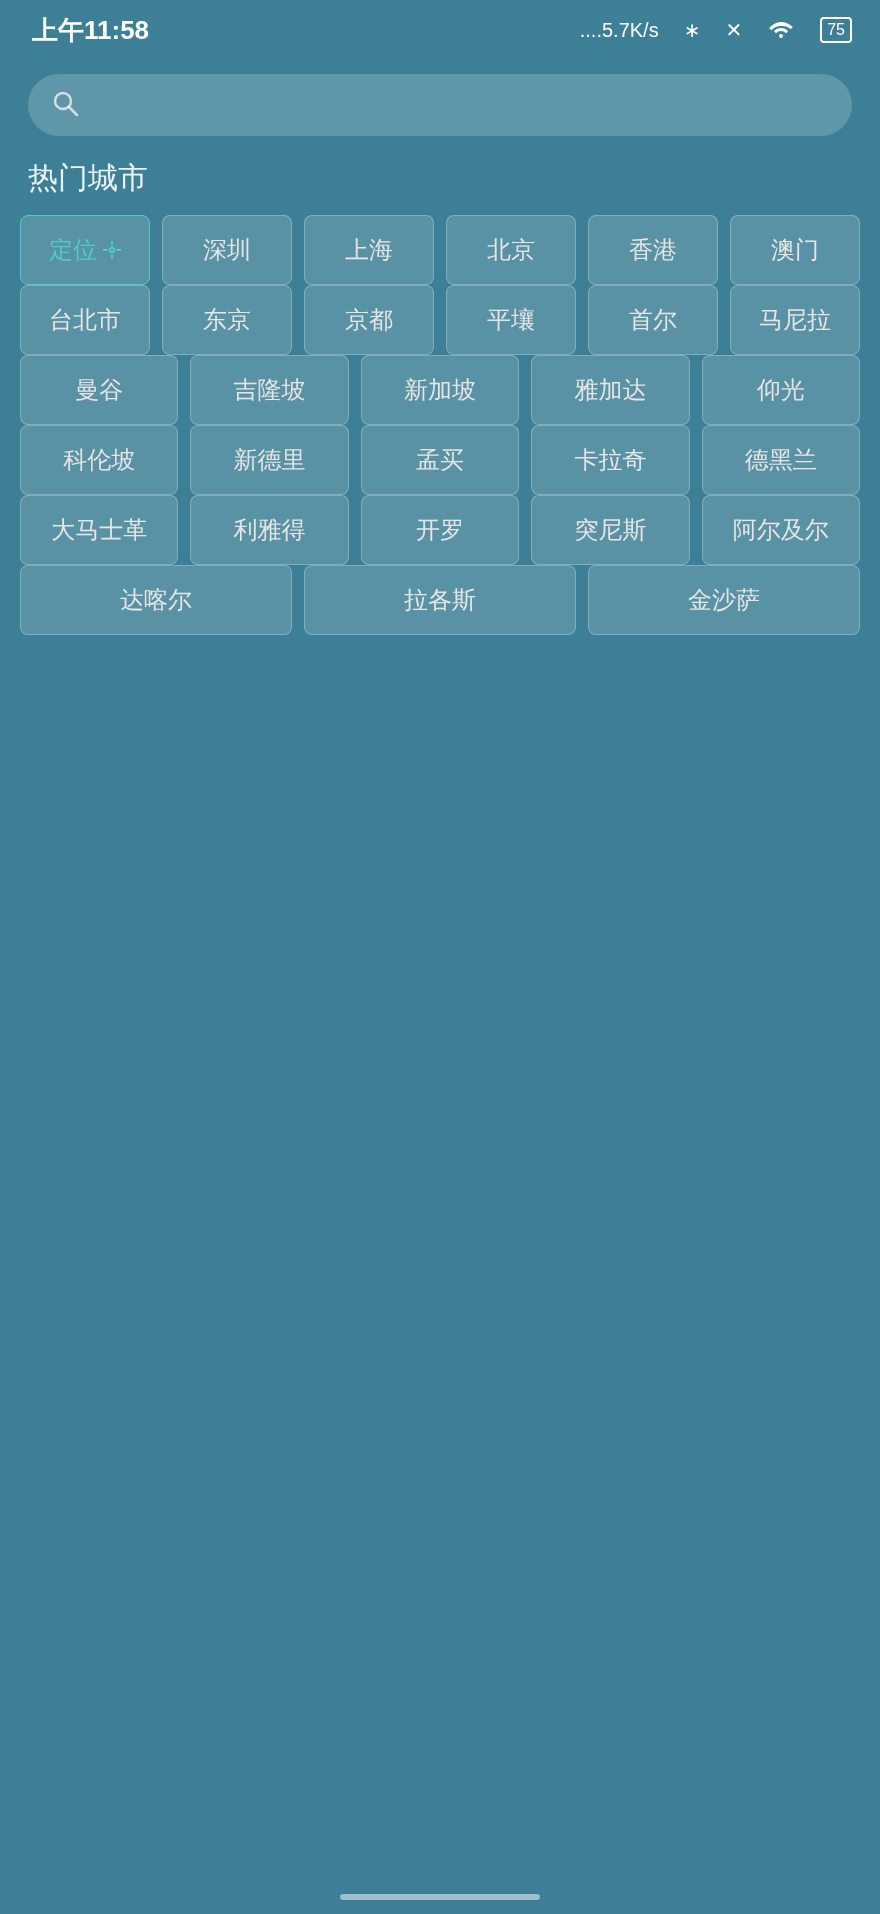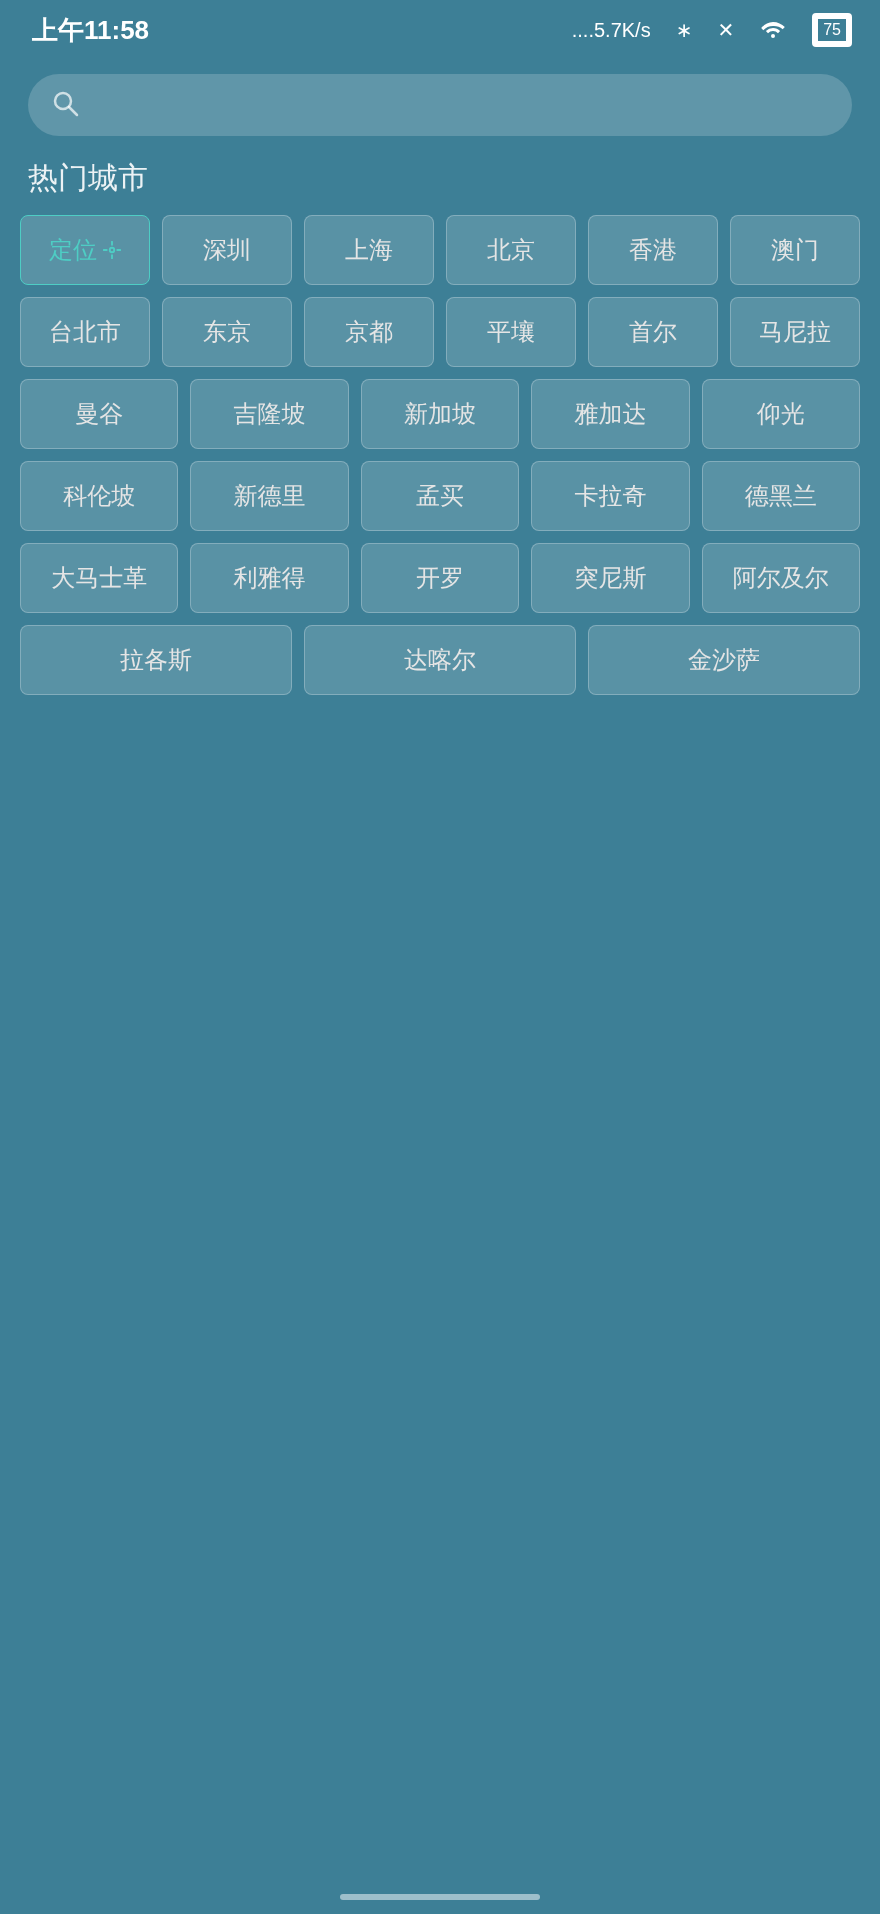--- a/index.html
+++ b/index.html
@@ -27,21 +27,21 @@
       color: #ffffff;
     }
     .status-icons {
       display: flex;
       align-items: center;
       gap: 25px;
       font-size: 20px;
       color: #ffffff;
     }
     .battery-box {
-      border: 6px solid #ffffff;
+      border: 2px solid #ffffff;
       border-radius: 4px;
       padding: 2px 5px;
       font-size: 16px;
       position: relative;
     }
 
     
     .search-container {
       padding: 18px 28px 14px 28px;
     }
@@ -69,21 +69,20 @@
       font-size: 30px;
       color: rgba(255,255,255,0.9);
       font-weight: 400;
     }
 
     
     .city-grid {
       padding: 0 20px;
       display: flex;
       flex-direction: column;
-      gap: 12px;
     }
     .city-row {
       display: flex;
       gap: 12px;
       flex-wrap: nowrap;
     }
     .city-btn {
       flex: 1;
       background-color: rgba(255,255,255,0.15);
       border: 1px solid rgba(255,255,255,0.25);
@@ -188,19 +187,19 @@
       <div class="city-btn">德黑兰</div>
     </div>
     <div class="city-row">
       <div class="city-btn">大马士革</div>
       <div class="city-btn">利雅得</div>
       <div class="city-btn">开罗</div>
       <div class="city-btn">突尼斯</div>
       <div class="city-btn">阿尔及尔</div>
     </div>
     <div class="city-row">
+      <div class="city-btn">达喀尔</div>
       <div class="city-btn">拉各斯</div>
-      <div class="city-btn">达喀尔</div>
       <div class="city-btn">金沙萨</div>
     </div>
   </div>
 
 <div class="home-indicator"></div>
 
 </body></html>

